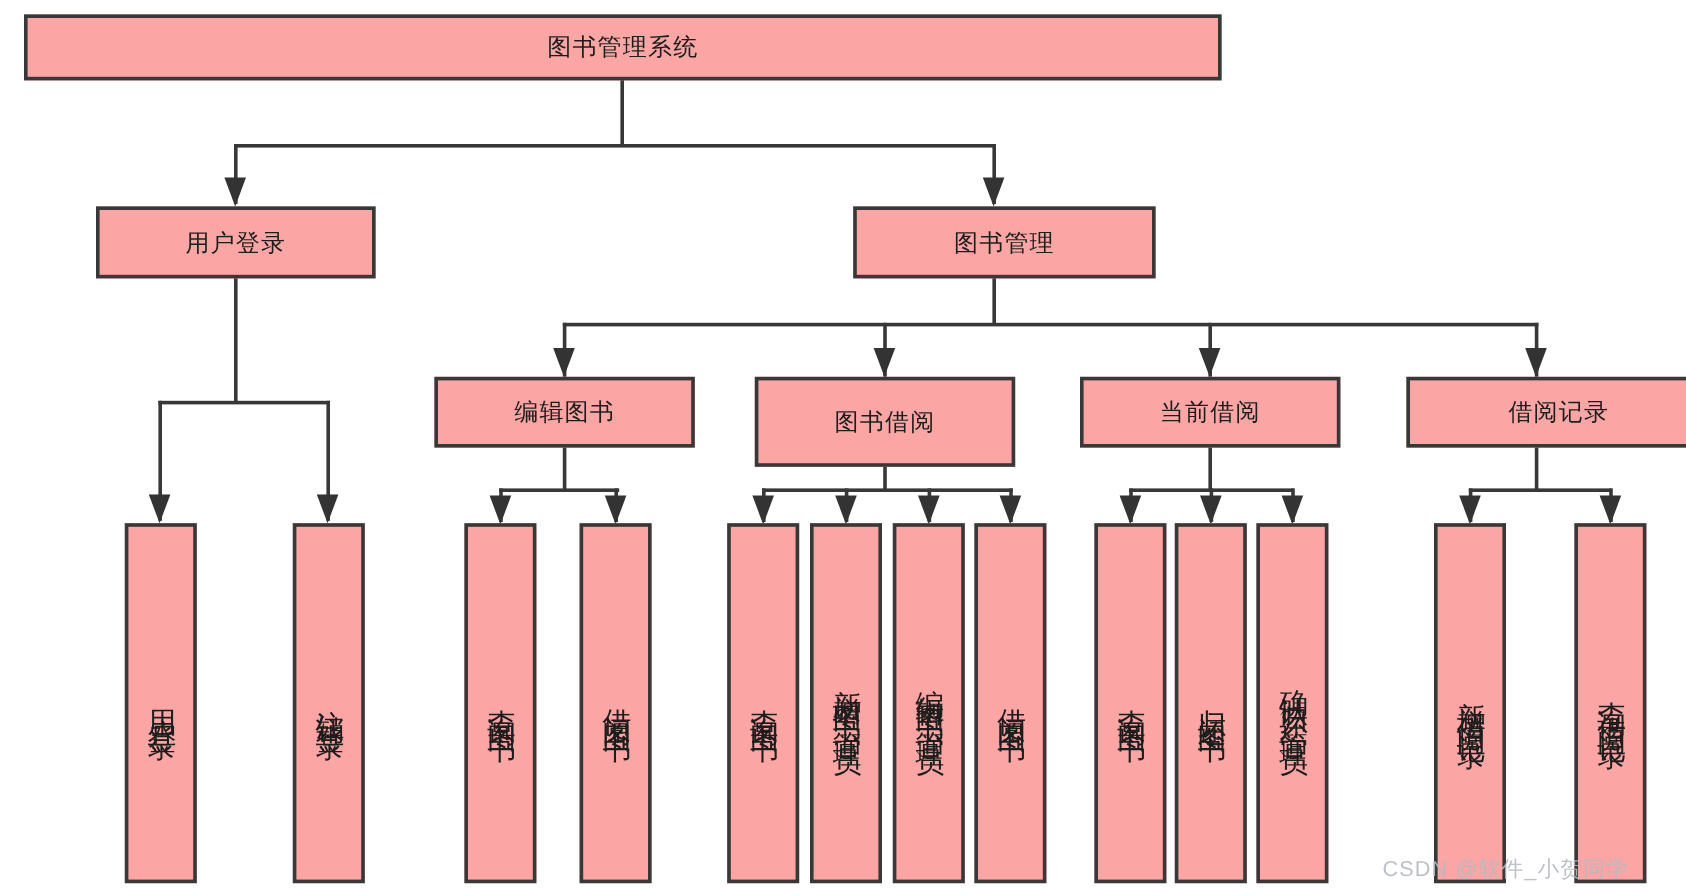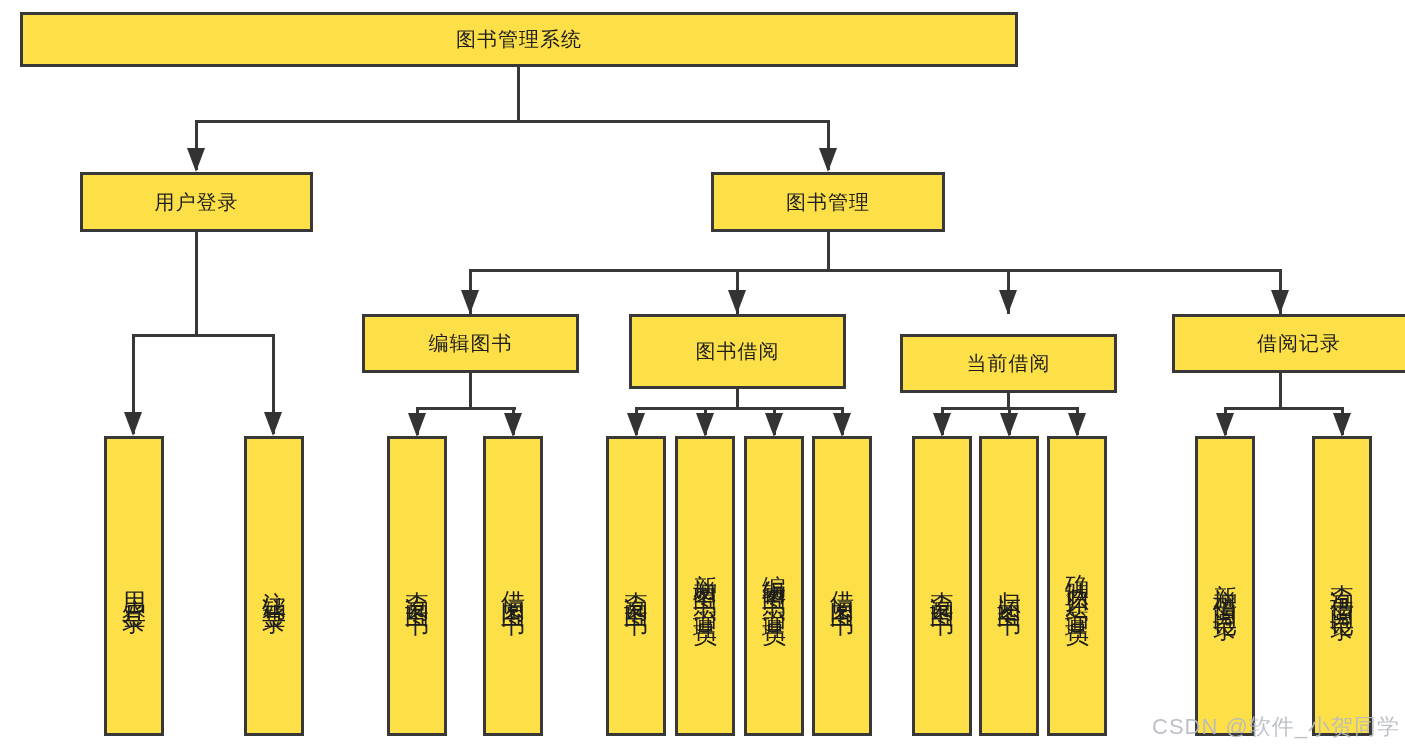--- a/index.html
+++ b/index.html
@@ -12,21 +12,21 @@
   body{font-family:"Liberation Sans","DejaVu Sans",sans-serif;}
   #canvas{
     position:relative;
     width:1405px;height:747px;
     background:var(--bg);
     overflow:hidden;
   }
   .box{
     position:absolute;
     box-sizing:border-box;
-    background:#fde047;
+    background:#fca5a5;
     border:3px solid var(--line);
     display:flex;align-items:center;justify-content:center;
     color:var(--text);
     font-size:20px;
     letter-spacing:1px;
     z-index:2;
   }
   .leaf span{
     writing-mode:vertical-rl;
     text-orientation:mixed;
@@ -45,21 +45,21 @@
     position:absolute;
     width:0;height:0;
     border-left:9px solid transparent;
     border-right:9px solid transparent;
     border-top:24px solid #333;
     z-index:1;
   }
   .watermark{
     position:absolute;
     left:1152px;top:712px;
-    font-size:22px;
+    font-size:18px;
     color:var(--wm);
     letter-spacing:1px;
     z-index:5;
     opacity:.9;
     white-space:nowrap;
   }
 </style>
 </head>
 <body>
 
@@ -72,21 +72,21 @@
   <div class="vline" style="left:517px;top:65px;height:57px;"></div>
   <div class="hline" style="left:195px;top:120px;width:635px;"></div>
   <div class="vline" style="left:195px;top:120px;height:50px;"></div>
   <div class="arrow" style="left:187px;top:148px;"></div>
   <div class="vline" style="left:827px;top:120px;height:50px;"></div>
   <div class="arrow" style="left:819px;top:148px;"></div>
 
   <div class="box" style="left:80px;top:172px;width:233px;height:60px;">
     <span>用户登录</span>
   </div>
-  <div class="box" style="left:711px;top:172px;width:234px;height:60px;">
+  <div class="box" style="left:711px;top:172px;width:252px;height:60px;">
     <span>图书管理</span>
   </div>
 
   <div class="vline" style="left:195px;top:230px;height:106px;"></div>
   <div class="hline" style="left:132px;top:334px;width:143px;"></div>
   <div class="vline" style="left:132px;top:334px;height:100px;"></div>
   <div class="arrow" style="left:124px;top:412px;"></div>
   <div class="vline" style="left:272px;top:334px;height:100px;"></div>
   <div class="arrow" style="left:264px;top:412px;"></div>
 
@@ -100,21 +100,21 @@
   <div class="arrow" style="left:999px;top:290px;"></div>
   <div class="vline" style="left:1279px;top:269px;height:45px;"></div>
   <div class="arrow" style="left:1271px;top:290px;"></div>
 
   <div class="box" style="left:362px;top:314px;width:217px;height:59px;">
     <span>编辑图书</span>
   </div>
   <div class="box" style="left:629px;top:314px;width:217px;height:75px;">
     <span>图书借阅</span>
   </div>
-  <div class="box" style="left:900px;top:314px;width:217px;height:59px;margin-top:20px;">
+  <div class="box" style="left:900px;top:314px;width:217px;height:59px;">
     <span>当前借阅</span>
   </div>
   <div class="box" style="left:1172px;top:314px;width:254px;height:59px;">
     <span>借阅记录</span>
   </div>
 
   <div class="vline" style="left:469px;top:371px;height:38px;"></div>
   <div class="hline" style="left:416px;top:407px;width:100px;"></div>
   <div class="vline" style="left:416px;top:407px;height:28px;"></div>
   <div class="arrow" style="left:408px;top:413px;"></div>

